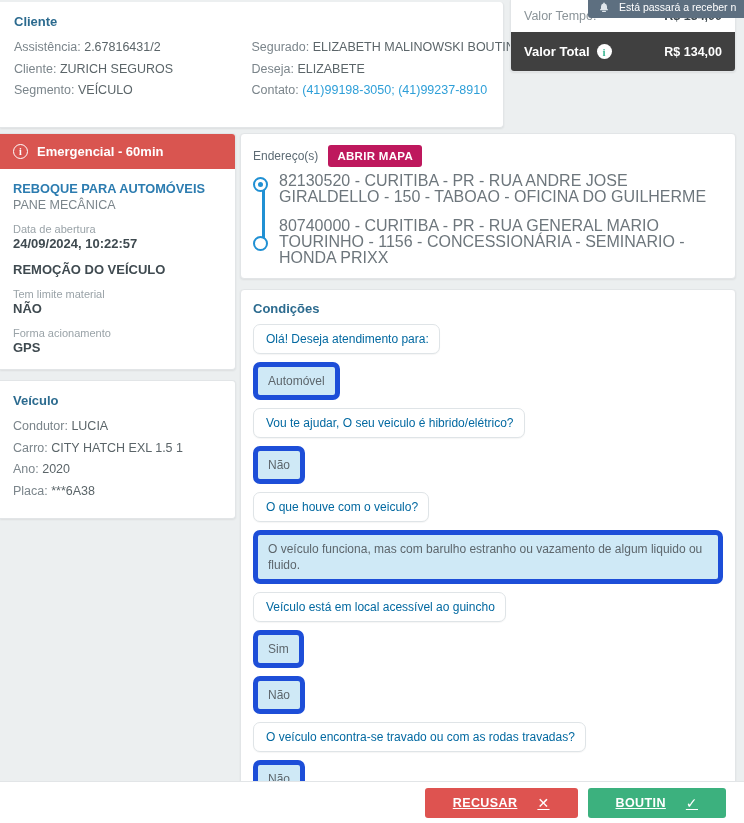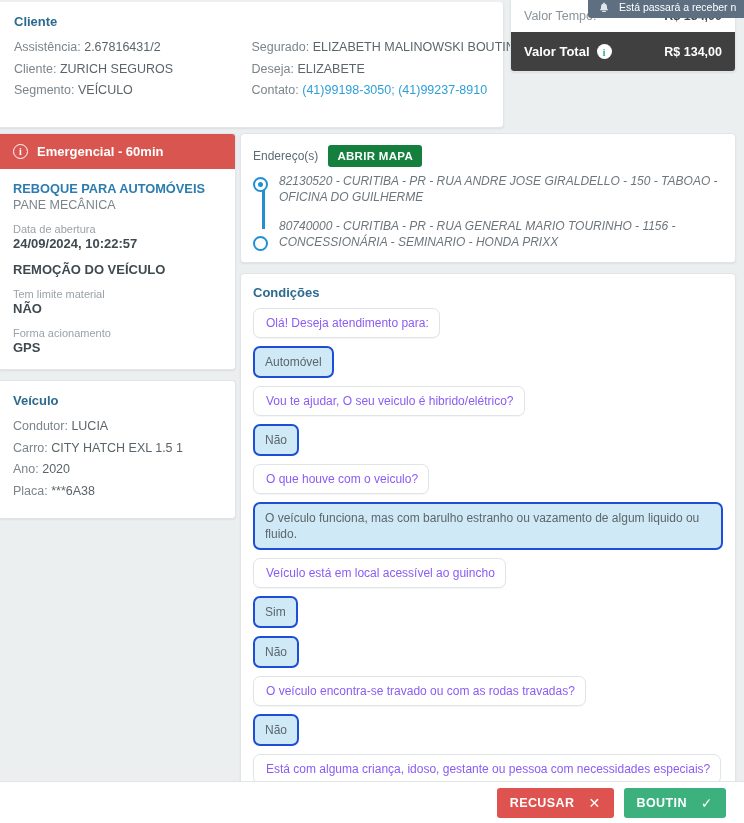--- a/index.html
+++ b/index.html
@@ -118,31 +118,31 @@
     padding: 12px 13px 16px;
   }
   #veiculo-card .kv-line { font-size: 12.5px; line-height: 21.5px; }
 
   
   #rightcol { position: absolute; left: 240px; top: 133px; width: 496px; }
   #endereco-card { padding: 11px 12px 12px; }
   .end-head { display: flex; align-items: center; gap: 10px; margin-bottom: 6px; }
   .end-head .lbl { color: #5d6b74; font-size: 12px; text-align: center; }
   .btn-map {
-    background: #15803d; color: #fff;
+    background: #be185d; color: #fff;
     font-size: 11.5px; font-weight: bold; letter-spacing: .3px;
     border: none; border-radius: 3px;
     padding: 5px 9px; cursor: pointer;
   }
   .addr-list { position: relative; padding-left: 26px; }
   .addr-line {
     position: absolute; left: 9px; top: 12px; bottom: 21px;
     width: 3px; background: #2090d3;
   }
-  .addr-item { font-size: 12px; color: #6d767c; line-height: 16px; position: relative; font-style: italic; }
+  .addr-item { font-size: 16px; color: #6d767c; line-height: 16px; position: relative; }
   .addr-item + .addr-item { margin-top: 13px; }
   .addr-dot {
     position: absolute; left: -26px; top: 4px;
     width: 15px; height: 15px; border-radius: 50%;
     border: 2px solid #2090d3; background: #fff;
   }
   .addr-dot.filled::after {
     content: ""; position: absolute; left: 3px; top: 3px;
     width: 5px; height: 5px; border-radius: 50%; background: #2090d3;
   }
@@ -150,42 +150,42 @@
 
   #cond-card { margin-top: 10px; padding: 11px 12px 14px; }
   .bubbles { display: flex; flex-direction: column; align-items: flex-start; gap: 8px; margin-top: 4px; }
   .bubble {
     border-radius: 7px;
     padding: 6px 10px;
     font-size: 12px; line-height: 16px;
     max-width: 470px;
   }
   .bubble.q {
-    background: #fff; border: 1px solid #dfe4e7; color: #8b5cf6;
+    background: #fff; border: 1px solid #dfe4e7; color: #0369a1;
     box-shadow: 0 1px 1px rgba(0,0,0,.04);
     padding-left: 12px;
   }
   .bubble.a {
-    background: #cfe9f6; border: 2px solid #1d4ed8; color: #5d666c;
+    background: #cfe9f6; border: 5px solid #1d4ed8; color: #5d666c;
   }
   .bubble.a.wide { width: 470px; }
 
   
   #footer {
     position: absolute; left: 0; bottom: 0; width: 744px; height: 42px;
     background: #fff; border-top: 1px solid #e2e5e7;
     display: flex; align-items: center; justify-content: flex-end;
     gap: 10px; padding-right: 18px;
     z-index: 30;
   }
   .act-btn {
     border: none; border-radius: 3px; cursor: pointer;
     color: #fff; font-size: 12.5px; font-weight: bold; letter-spacing: .4px;
-    padding: 8px 13px;
-    display: inline-flex; align-items: center; gap: 14px;
+    padding: 8px 28px;
+    display: inline-flex; align-items: center; gap: 20px; text-decoration: underline;
   }
   .act-btn.recusar { background: #de5350; }
   .act-btn.aceitar { background: #3cb17e; }
   .glyph { font-size: 14px; font-weight: normal; line-height: 1; }
 </style>
 </head>
 <body>
 
 <div id="app">
 

